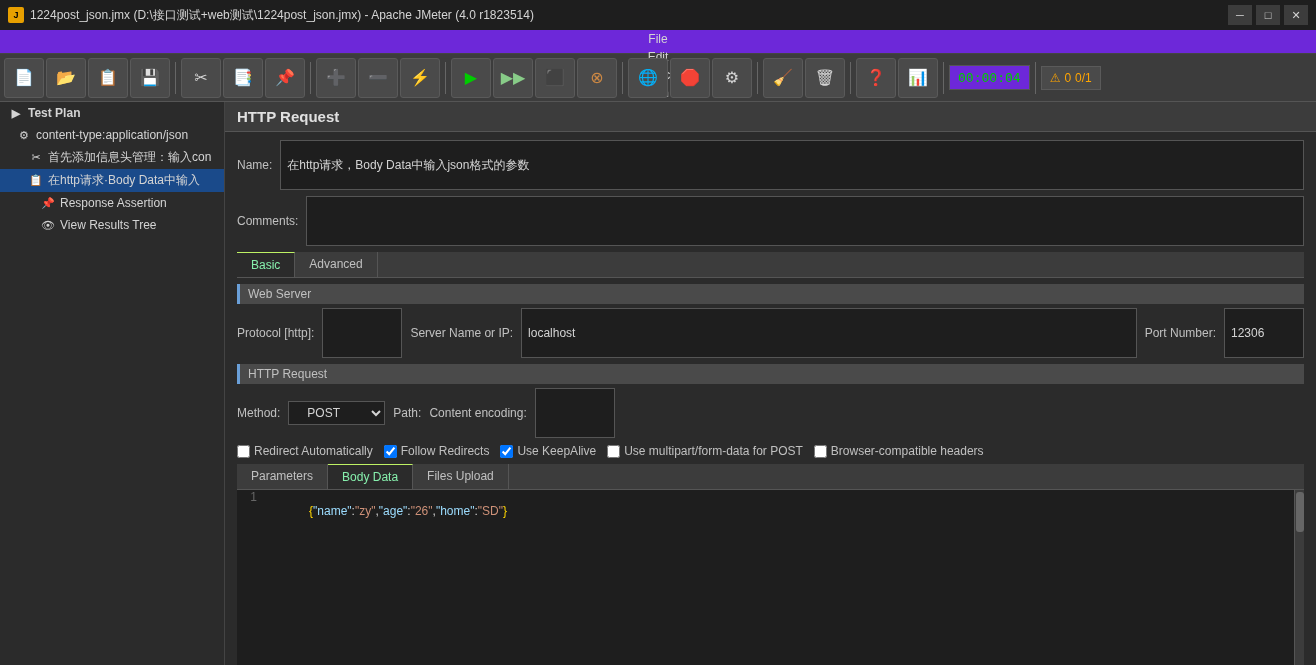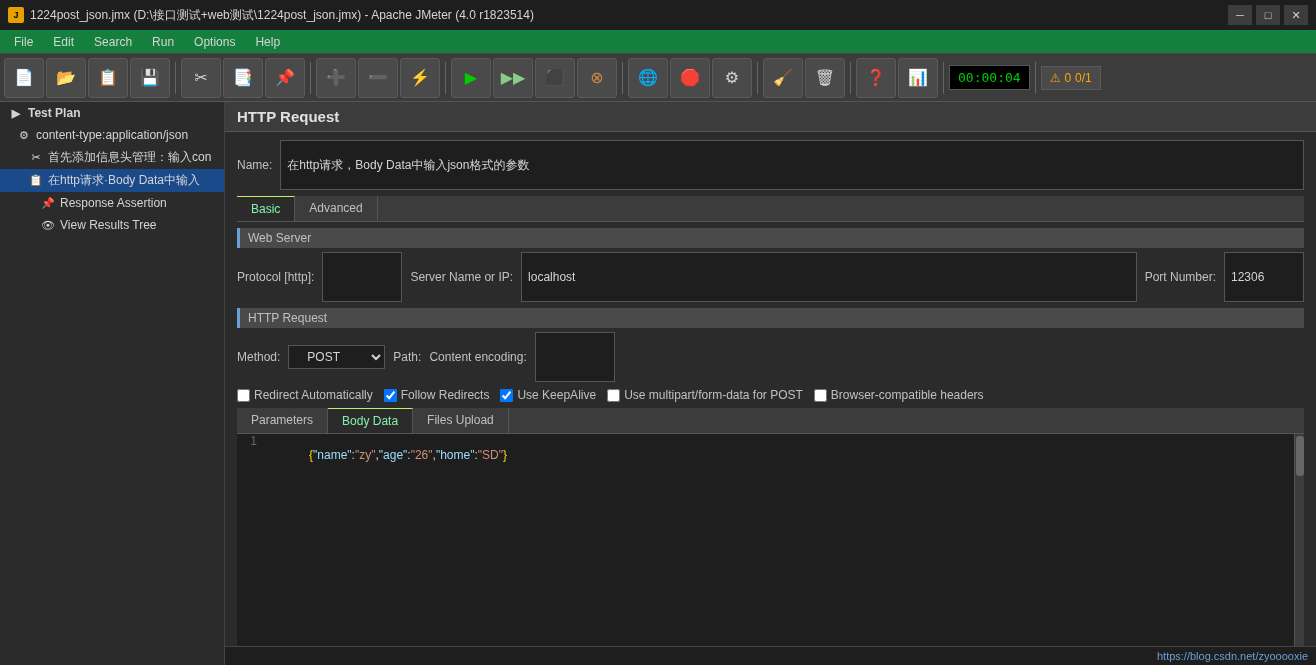--- a/index.html
+++ b/index.html
@@ -6,28 +6,28 @@
     body { font-family: 'Microsoft YaHei', Arial, sans-serif; font-size: 12px; background: #2b2b2b; color: #d4d4d4; width: 1316px; height: 665px; overflow: hidden; }
 
     
     .title-bar { background: #1e1e1e; height: 30px; display: flex; align-items: center; justify-content: space-between; padding: 0 8px; color: #d4d4d4; font-size: 12px; }
     .title-bar-left { display: flex; align-items: center; gap: 6px; }
     .title-bar-icon { width: 16px; height: 16px; background: #e8a000; border-radius: 2px; display: flex; align-items: center; justify-content: center; font-size: 9px; color: #000; font-weight: bold; }
     .title-bar-controls { display: flex; gap: 4px; }
     .title-ctrl { width: 24px; height: 20px; background: #3c3c3c; border: none; color: #d4d4d4; cursor: pointer; font-size: 11px; display: flex; align-items: center; justify-content: center; }
 
     
-    .menu-bar { background: #15803d; height: 24px; display: flex; align-items: center; padding: 0 4px; border-bottom: 1px solid #444; }
+    .menu-bar { background: #6d28d9; height: 24px; display: flex; align-items: center; padding: 0 4px; border-bottom: 1px solid #444; flex-direction: column; }
     .menu-item { padding: 2px 10px; color: #d4d4d4; cursor: pointer; font-size: 12px; }
 
     
     .toolbar { background: #3c3c3c; height: 48px; display: flex; align-items: center; padding: 0 4px; gap: 2px; border-bottom: 1px solid #555; }
     .tb-btn { width: 40px; height: 40px; background: #4a4a4a; border: 1px solid #5a5a5a; border-radius: 3px; cursor: pointer; display: flex; align-items: center; justify-content: center; font-size: 16px; color: #d4d4d4; }
     .tb-sep { width: 1px; height: 32px; background: #666; margin: 0 3px; }
-    .tb-timer { background: #000000; border: 1px solid #555; padding: 4px 8px; font-size: 13px; color: #00cc00; font-family: monospace; }
+    .tb-timer { background: #6d28d9; border: 1px solid #555; padding: 4px 8px; font-size: 13px; color: #00cc00; font-family: monospace; }
     .tb-warn { background: #4a4a4a; border: 1px solid #5a5a5a; padding: 4px 8px; font-size: 12px; color: #ffa500; display: flex; align-items: center; gap: 4px; }
 
     
     .main-layout { display: flex; height: calc(665px - 30px - 24px - 48px); }
 
     
     .sidebar { width: 225px; background: #2b2b2b; border-right: 1px solid #444; overflow-y: auto; }
     .sidebar-item { padding: 3px 8px; cursor: pointer; display: flex; align-items: center; gap: 4px; font-size: 12px; white-space: nowrap; overflow: hidden; }
     .sidebar-item.selected { background: #1a4a8a; }
     .sidebar-item.bold { font-weight: bold; }
@@ -173,20 +173,24 @@
       <div class="content-title">HTTP Request</div>
     </div>
 
     <div class="content-body">
 
       <div class="form-row">
         <span class="form-label">Name:</span>
         <input class="form-input form-input-wide" type="text" value="在http请求，Body Data中输入json格式的参数" style="">
       </div>
 
+      <div class="form-row">
+        <span class="form-label">Comments:</span>
+        <input class="form-input form-input-wide" type="text" style="">
+      </div>
 
       <div class="tabs">
         <div class="tab active">Basic</div>
         <div class="tab">Advanced</div>
       </div>
 
       <div class="section-header">Web Server</div>
       <div class="form-row">
         <span class="form-label">Protocol [http]:</span>
         <input class="form-input" style="width: 80px;" type="text">
@@ -246,18 +250,15 @@
             <span class="code-bracket">{</span><span class="code-key">"name"</span><span>:</span><span class="code-string">"zy"</span><span>,</span><span class="code-key">"age"</span><span>:</span><span class="code-string">"26"</span><span>,</span><span class="code-key">"home"</span><span>:</span><span class="code-string">"SD"</span><span class="code-bracket">}</span>
           </div>
         </div>
         <div class="right-scrollbar">
           <div class="scrollbar-thumb"></div>
         </div>
       </div>
 
     </div>
 
-    <div class="bottom-bar">
-      <span>https://blog.csdn.net/zyooooxie</span>
-    </div>
   </div>
 
 </div>
 
 </body></html>

